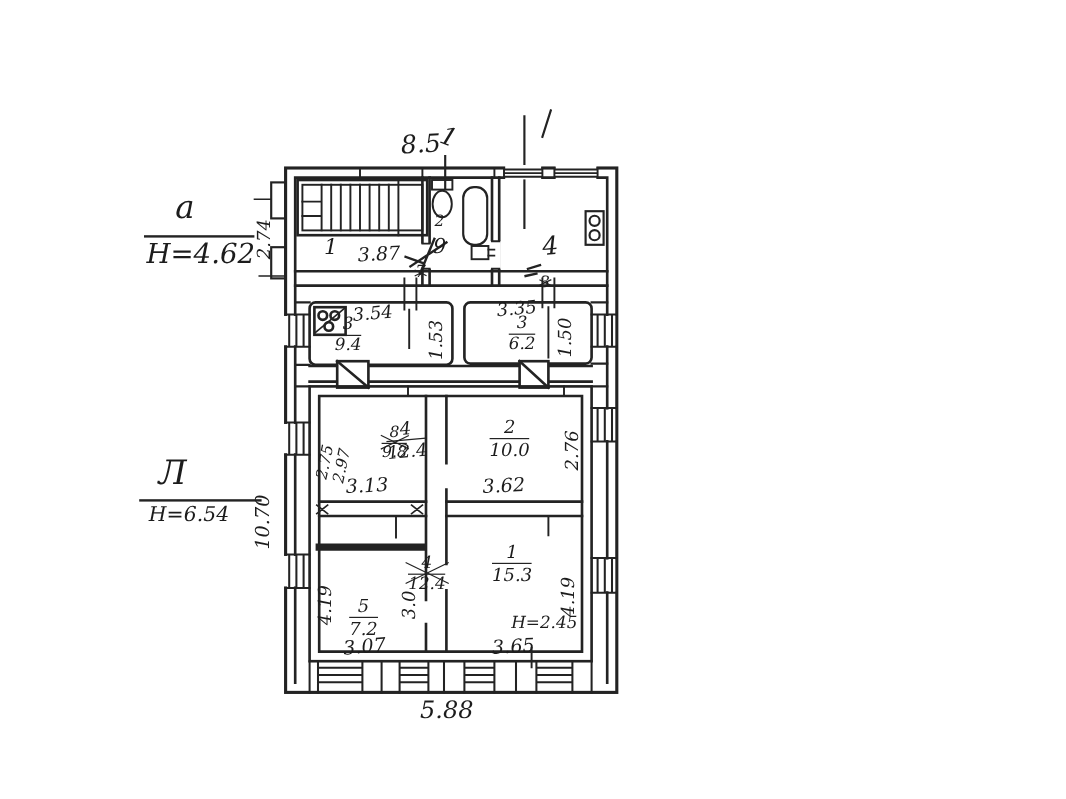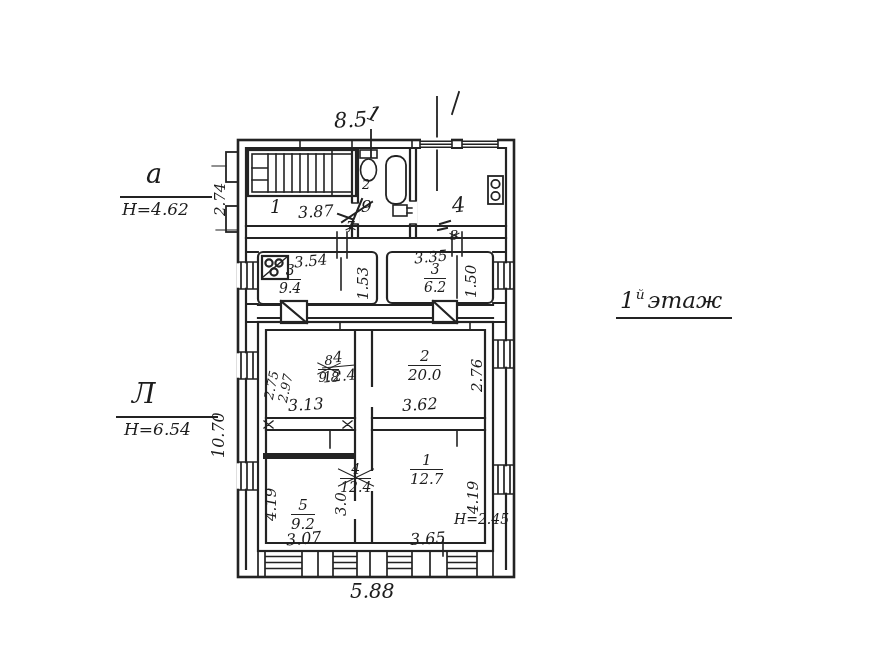--- a/index.html
+++ b/index.html
@@ -152,33 +152,30 @@
 
   
 
   
   <div class="lbl r-3" style="left:334px;top:110px;font-size:21px;">8.5</div>
   <div class="lbl r20" style="left:367px;top:104px;font-size:21px;">1</div>
 
   
   <div class="lbl" style="left:146px;top:160px;font-size:27px;">а</div>
   <div class="uline" style="left:120px;top:196px;width:92px;"></div>
-  <div class="lbl" style="left:122px;top:201px;font-size:17px;">H=4.62</div>
+  <div class="lbl" style="left:122px;top:201px;font-size:23px;">H=4.62</div>
   <div class="lbl v" style="left:213px;top:216px;font-size:15px;">2.74</div>
 
   
   <div class="lbl" style="left:132px;top:380px;font-size:28px;">Л</div>
   <div class="uline" style="left:116px;top:416px;width:102px;"></div>
   <div class="lbl" style="left:124px;top:421px;font-size:17px;">H=6.54</div>
   <div class="lbl v" style="left:211px;top:458px;font-size:16px;">10.70</div>
 
   
-  <div class="lbl floor-lbl" style="left:616px;top:288px;">
-    <span>1</span><span class="sup">й</span><span>этаж</span>
-  </div>
 
   
   <div class="lbl" style="left:270px;top:198px;font-size:18px;">1</div>
   <div class="lbl r-3" style="left:298px;top:204px;font-size:16px;">3.87</div>
   <div class="lbl" style="left:362px;top:178px;font-size:13px;">2</div>
   <div class="lbl crossed" style="left:346px;top:202px;font-size:14px;">7</div>
   <div class="lbl" style="left:361px;top:198px;font-size:17px;">9</div>
   <div class="lbl crossed" style="left:436px;top:210px;font-size:13px;">3</div>
   <div class="lbl r-5" style="left:452px;top:195px;font-size:21px;">4</div>
 
@@ -207,43 +204,43 @@
   </div>
   <div class="lbl frac r-5" style="left:322px;top:349px;font-size:15px;">
     <span class="num">4</span>
     <span class="den">12.4</span>
   </div>
   <div class="lbl r-3" style="left:288px;top:397px;font-size:16px;">3.13</div>
 
   
   <div class="lbl frac" style="left:408px;top:348px;font-size:15px;">
     <span class="num">2</span>
-    <span class="den">20.0</span>
+    <span class="den">10.0</span>
   </div>
   <div class="lbl r-3" style="left:402px;top:397px;font-size:16px;">3.62</div>
   <div class="lbl v" style="left:470px;top:392px;font-size:15px;">2.76</div>
 
   
   <div class="lbl v" style="left:264px;top:521px;font-size:15px;">4.19</div>
   <div class="lbl frac crossed" style="left:287px;top:462px;font-size:14px;">
     <span class="num">4</span>
     <span class="den">12.4</span>
   </div>
   <div class="lbl frac" style="left:291px;top:497px;font-size:15px;">
     <span class="num">5</span>
-    <span class="den">9.2</span>
+    <span class="den">7.2</span>
   </div>
   <div class="lbl v" style="left:334px;top:516px;font-size:15px;">3.0</div>
   <div class="lbl r-5" style="left:286px;top:531px;font-size:16px;">3.07</div>
 
   
   <div class="lbl frac" style="left:410px;top:452px;font-size:15px;">
     <span class="num">1</span>
-    <span class="den">12.7</span>
-  </div>
-  <div class="lbl" style="left:426px;top:512px;font-size:14px;margin-left:28px;">H=2.45</div>
+    <span class="den">15.3</span>
+  </div>
+  <div class="lbl" style="left:426px;top:512px;font-size:14px;">H=2.45</div>
   <div class="lbl r-3" style="left:410px;top:531px;font-size:16px;">3.65</div>
   <div class="lbl v" style="left:466px;top:514px;font-size:15px;">4.19</div>
 
   
   <div class="lbl" style="left:350px;top:581px;font-size:20px;">5.88</div>
 
 </div>
 
 </body></html>

